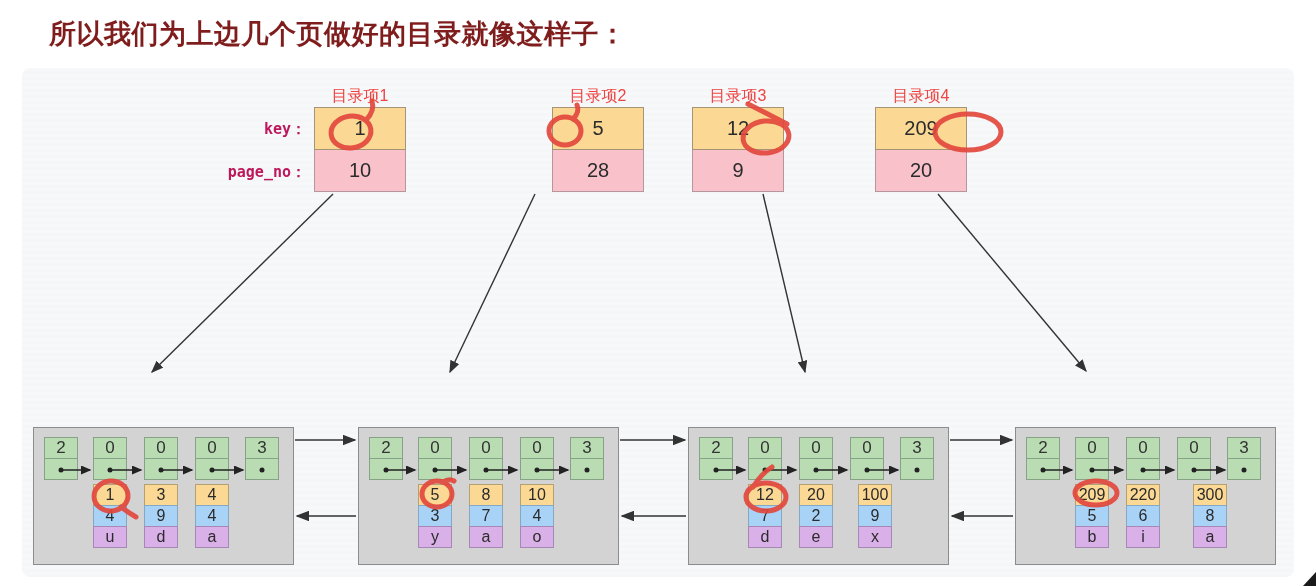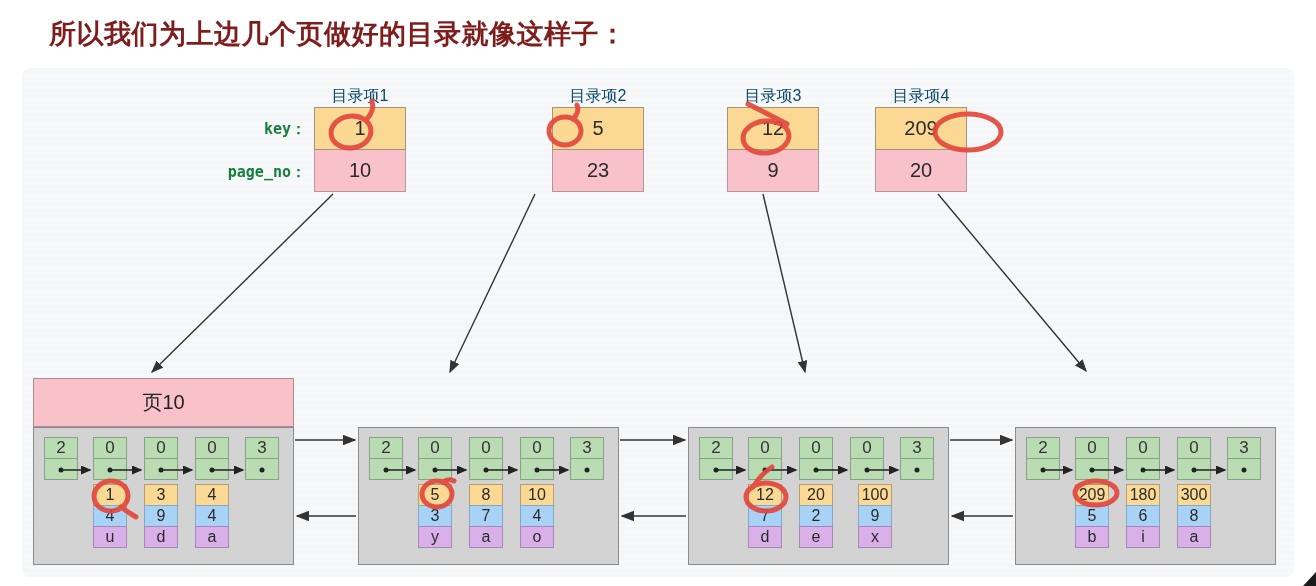--- a/index.html
+++ b/index.html
@@ -14,27 +14,27 @@
 
   .panel {
     position:absolute; left:22px; top:68px; width:1272px; height:509px;
     background: repeating-linear-gradient(#f7f8f9 0px, #f7f8f9 3px, #f5f6f7 3px, #f5f6f7 6px);
     border-radius:8px;
   }
 
   
   .fld { position:absolute; left:150px; width:156px; text-align:right;
          font-family:"DejaVu Sans Mono", monospace; font-weight:bold;
-         font-size:15px; color:#15803d; }
+         font-size:15px; color:#be185d; }
   .fld.key { top:120px; }
   .fld.pno { top:163px; }
 
   
   .entry { position:absolute; top:85px; width:92px; }
-  .entry-title { height:22px; line-height:22px; text-align:center; font-size:16px; color:#0c4a6e; }
+  .entry-title { height:22px; line-height:22px; text-align:center; font-size:16px; color:#ef4444; }
   .entry-key, .entry-pno { display:flex; align-items:center; justify-content:center;
         font-size:20px; color:#2b2b2b; }
   .entry-key { height:43px; background:#fbd893; border:1px solid #a59576; }
   .entry-pno { height:42px; background:#f9c2cb; border:1px solid #b5969c; border-top:none; }
 
   
   .pg { position:absolute; top:378px; width:261px; height:187px; }
   .pg-header { position:absolute; top:0; left:0; width:261px; height:49px;
         background:#f9c2cb; border:1px solid #a98e94;
         display:flex; align-items:center; justify-content:center;
@@ -71,35 +71,34 @@
   <div class="fld pno">page_no：</div>
 
   <div class="entry" style="left:314px">
     <div class="entry-title">目录项1</div>
     <div class="entry-key">1</div>
     <div class="entry-pno">10</div>
   </div>
   <div class="entry" style="left:552px">
     <div class="entry-title">目录项2</div>
     <div class="entry-key">5</div>
-    <div class="entry-pno">23</div>
-  </div>
-  <div class="entry" style="left:727px">
+    <div class="entry-pno">28</div>
+  </div>
+  <div class="entry" style="left:692px">
     <div class="entry-title">目录项3</div>
     <div class="entry-key">12</div>
     <div class="entry-pno">9</div>
   </div>
   <div class="entry" style="left:875px">
     <div class="entry-title">目录项4</div>
     <div class="entry-key">209</div>
     <div class="entry-pno">20</div>
   </div>
 
   <div class="pg" style="left:33px">
-    <div class="pg-header">页10</div>
     <div class="pg-body"></div>
     <div class="gc" style="left:11px">
         <div class="gc-half">2</div>
         <div class="gc-half bot"></div>
       </div>
     <div class="gc" style="left:60px">
         <div class="gc-half">0</div>
         <div class="gc-half bot"></div>
       </div>
     <div class="gc" style="left:111px">
@@ -230,25 +229,25 @@
     <div class="gc" style="left:212px">
         <div class="gc-half">3</div>
         <div class="gc-half bot"></div>
       </div>
     <div class="rc" style="left:60px">
         <div class="cell o">209</div>
         <div class="cell b">5</div>
         <div class="cell p">b</div>
       </div>
     <div class="rc" style="left:111px">
-        <div class="cell o">180</div>
+        <div class="cell o">220</div>
         <div class="cell b">6</div>
         <div class="cell p">i</div>
       </div>
-    <div class="rc" style="left:162px">
+    <div class="rc" style="left:178px">
         <div class="cell o">300</div>
         <div class="cell b">8</div>
         <div class="cell p">a</div>
       </div>
   </div>
 
   <svg class="overlay" viewBox="0 0 1316 586">
     <defs>
       <marker id="arr" markerWidth="9" markerHeight="7" refX="8" refY="3.5" orient="auto">
         <path d="M0,0 L9,3.5 L0,7 Z" fill="#333"></path>

